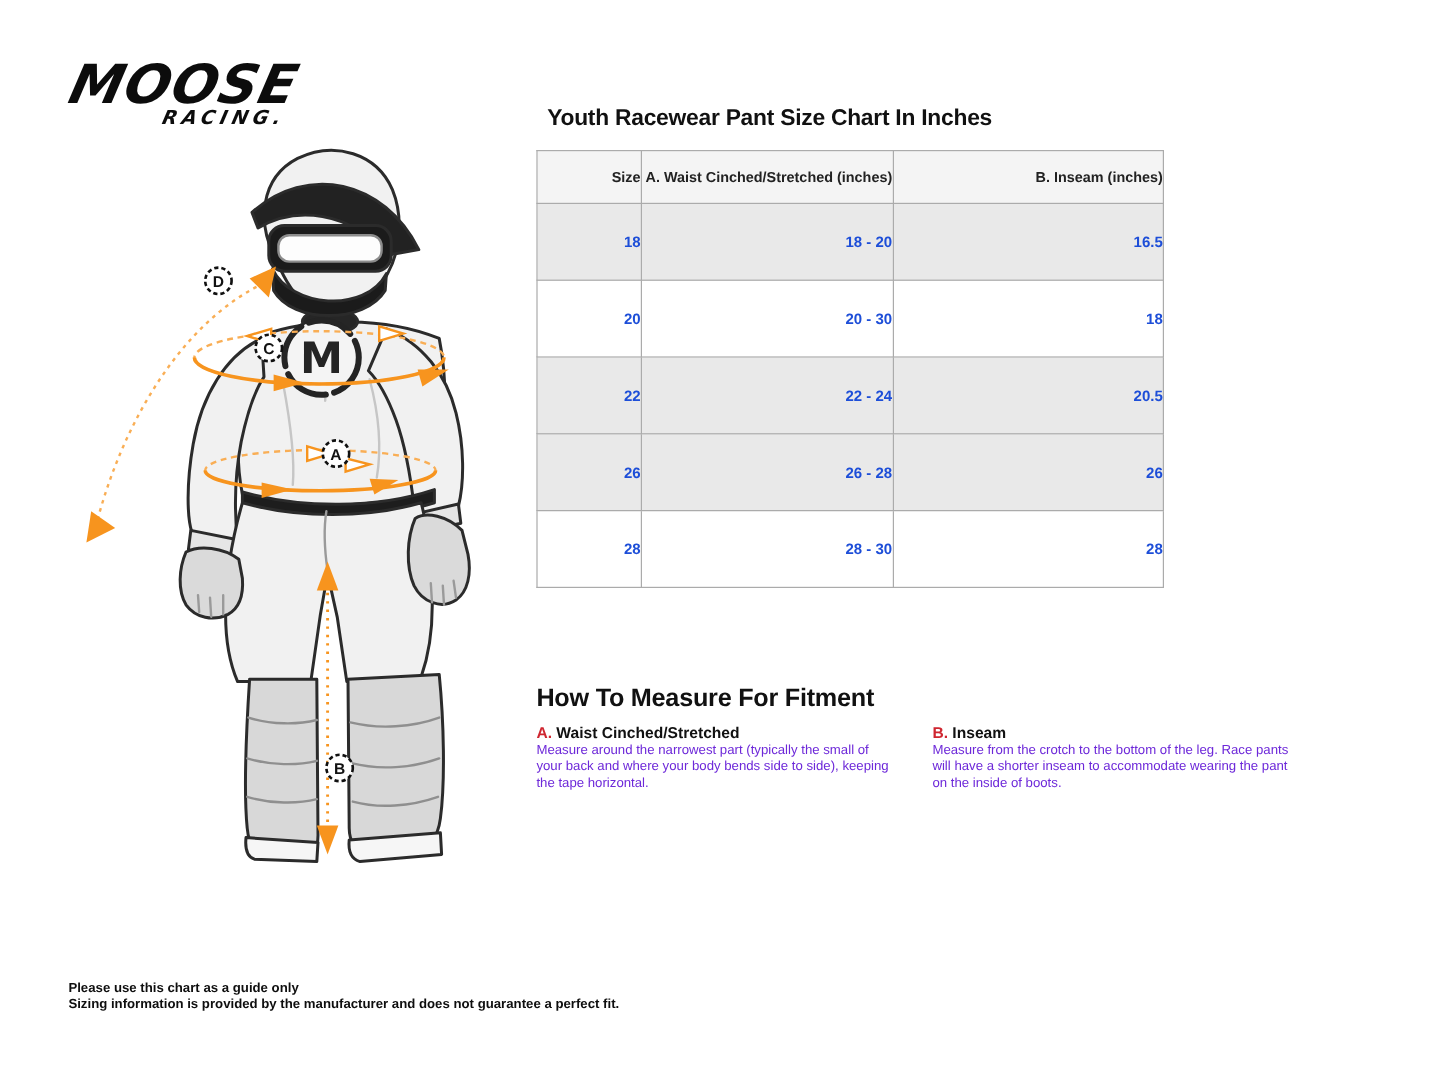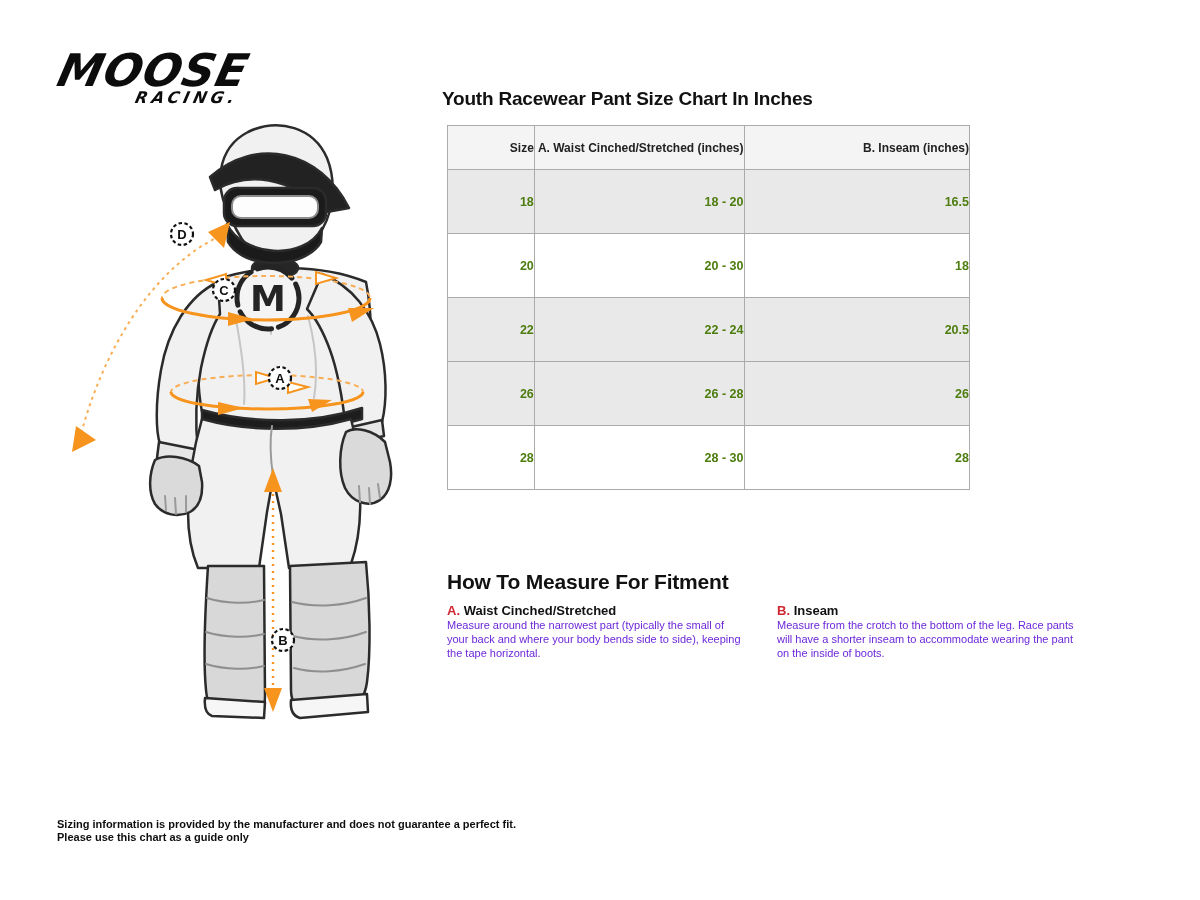--- a/index.html
+++ b/index.html
@@ -25,25 +25,25 @@
   .dash{stroke:var(--orange-light);stroke-width:2;stroke-dasharray:5 4;fill:none;}
   .dash2{stroke:var(--orange-light);stroke-width:2;stroke-dasharray:3 4;fill:none;}
   .dot{stroke:var(--orange);stroke-width:2.4;stroke-dasharray:2 5;fill:none;}
   .solid{stroke:var(--orange);stroke-width:3;fill:none;}
   .afill{fill:var(--orange);stroke:none;}
   .awhite{fill:#ffffff;stroke:var(--orange);stroke-width:2;}
   .lc{fill:#ffffff;stroke:#111;stroke-width:2.2;stroke-dasharray:3.5 2.5;}
   .lt{font-family:"Liberation Sans",sans-serif;font-weight:bold;font-size:13px;fill:#111;text-anchor:middle;}
 
   
-  .chart-title{position:absolute;left:442px;top:88px;font-size:19px;font-weight:bold;letter-spacing:-0.2px;}
+  .chart-title{position:absolute;left:456px;top:88px;font-size:19px;font-weight:bold;letter-spacing:-0.2px;}
   .size-table{position:absolute;left:447px;top:125px;width:523px;border-collapse:collapse;background:#fff;}
   .size-table th,.size-table td{border:1px solid var(--border);text-align:right;vertical-align:middle;}
   .size-table th{height:44px;background:var(--header-bg);font-size:12px;font-weight:bold;color:#222;}
-  .size-table td{height:64px;font-size:12.5px;font-weight:600;color:#4d7c0f;}
+  .size-table td{height:64px;font-size:12.5px;font-weight:600;color:#1d4ed8;}
   .size-table tr.shaded td{background:var(--row-alt);}
   .col-size{width:87px;}
   .col-waist{width:210px;}
   .col-inseam{width:226px;}
 
   
   .measure{position:absolute;left:447px;top:570px;width:645px;}
   .measure h2{font-size:21px;font-weight:bold;letter-spacing:-0.2px;margin-bottom:9px;}
   .measure-cols{position:relative;}
   .measure-col{position:absolute;top:0;width:300px;}
@@ -214,17 +214,17 @@
         <div class="measure-title">
           <span class="red">B.</span>
           <span>Inseam</span>
         </div>
         <p>Measure from the crotch to the bottom of the leg. Race pants will have a shorter inseam to accommodate wearing the pant on the inside of boots.</p>
       </div>
     </div>
   </div>
 
   <div class="footer">
+    <div>Please use this chart as a guide only</div>
     <div>Sizing information is provided by the manufacturer and does not guarantee a perfect fit.</div>
-    <div>Please use this chart as a guide only</div>
   </div>
 
 </div>
 
 </body></html>

